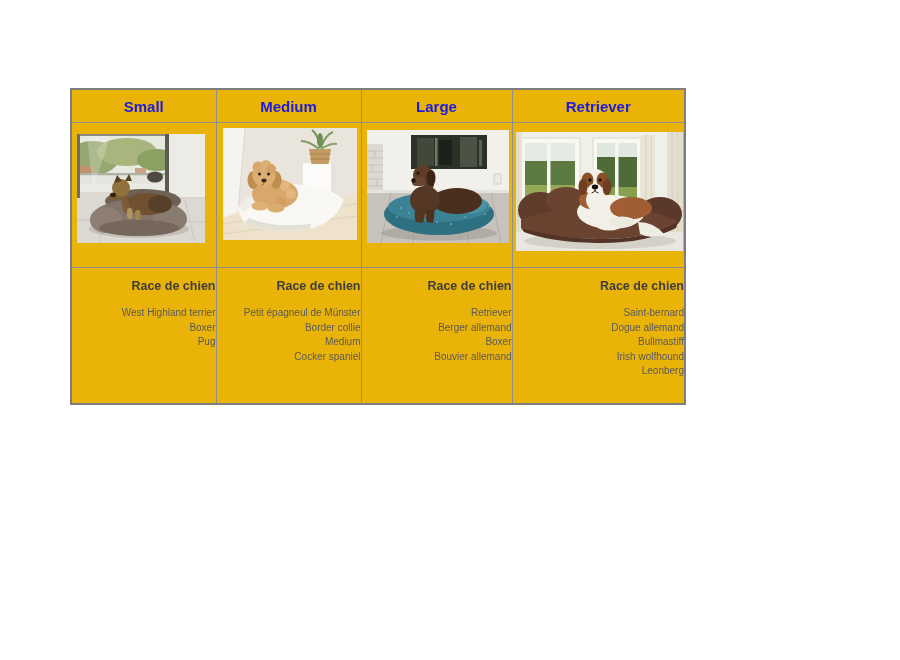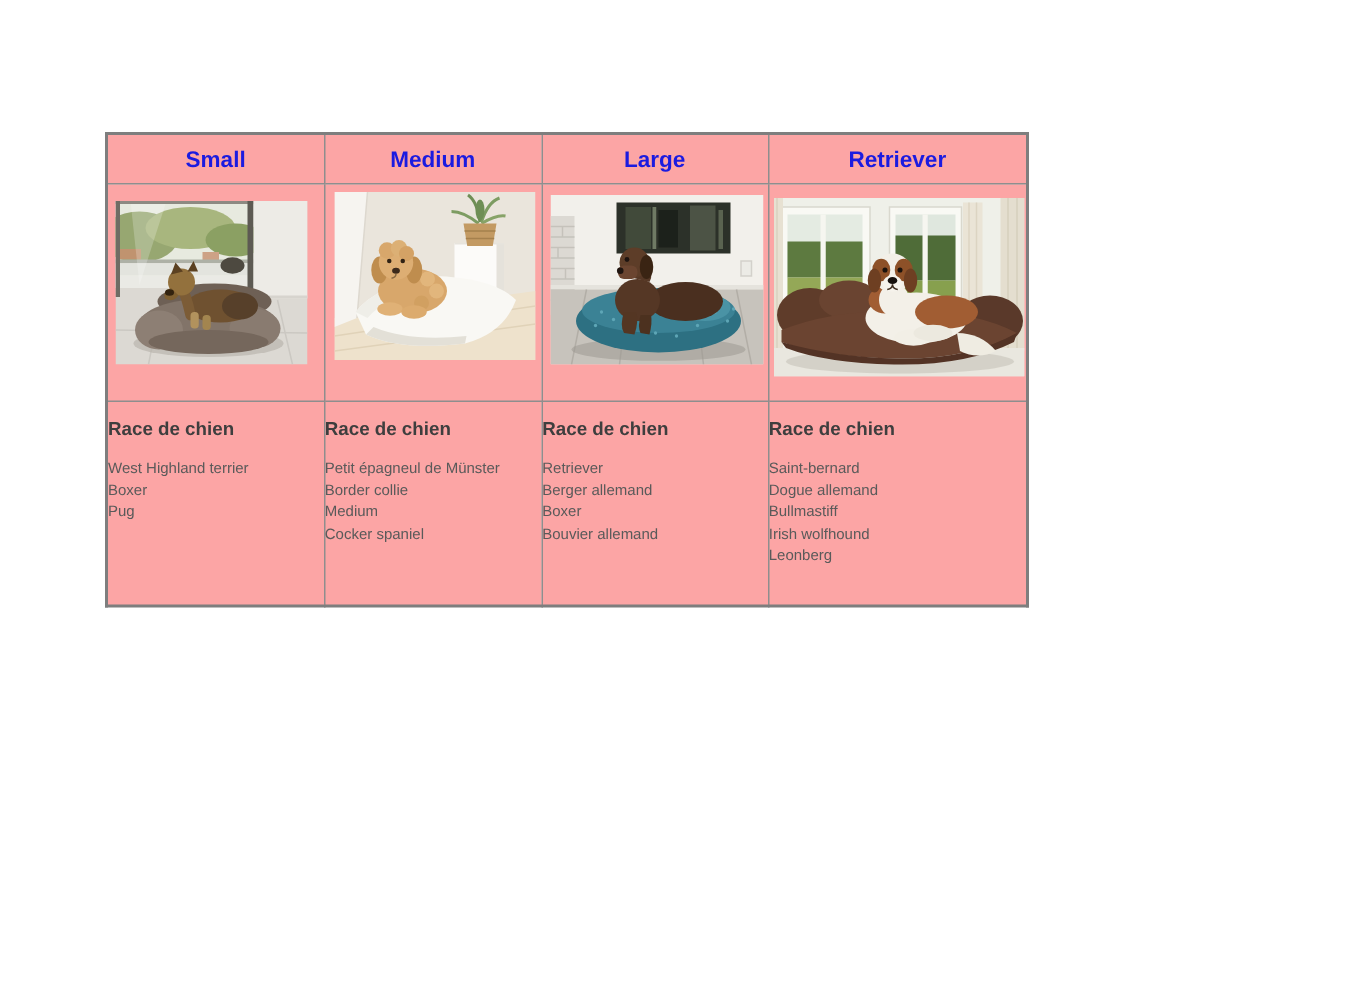--- a/index.html
+++ b/index.html
@@ -1,26 +1,26 @@
 <!DOCTYPE html>
 <html><head>
 <meta charset="utf-8">
 <style>
   html,body{margin:0;padding:0;background:#ffffff;}
   .page{position:relative;width:900px;height:660px;background:#ffffff;overflow:hidden;
         font-family:"Liberation Sans",sans-serif;}
   table.size-table{position:absolute;left:70px;top:88px;width:614px;
         border-collapse:collapse;table-layout:fixed;border:2px solid #7e7e7e;}
-  .size-table th,.size-table td{border:1px solid #8e8e8e;padding:0;margin:0;background:#fca5a5;}
+  .size-table th,.size-table td{border:1px solid #8e8e8e;padding:0;margin:0;background:#eab308;}
   th.size-head{height:32px;font-size:15px;font-weight:bold;color:#1b1be0;
         text-align:center;vertical-align:middle;}
   td.photo-cell{height:144px;vertical-align:top;}
   td.dims-cell{height:26px;text-align:center;vertical-align:middle;
         font-weight:bold;font-size:12.5px;color:#4a4a4a;}
-  td.breeds-cell{height:124px;vertical-align:top;text-align:left;padding-top:11px;}
+  td.breeds-cell{height:124px;vertical-align:top;text-align:right;padding-top:11px;}
   .breed-heading{font-size:12.5px;font-weight:bold;color:#3e3e3e;margin:0 0 13px 0;}
   .breed{font-size:10px;color:#5a5a5a;line-height:14.5px;}
   .photo{display:block;}
   .photo-small{margin:11px 0 0 5px;}
   .photo-medium{margin:5px 0 0 6px;}
   .photo-large{margin:7px 0 0 5px;}
   .photo-superlarge{margin:9px 0 0 3px;}
 </style>
 </head>
 <body>

